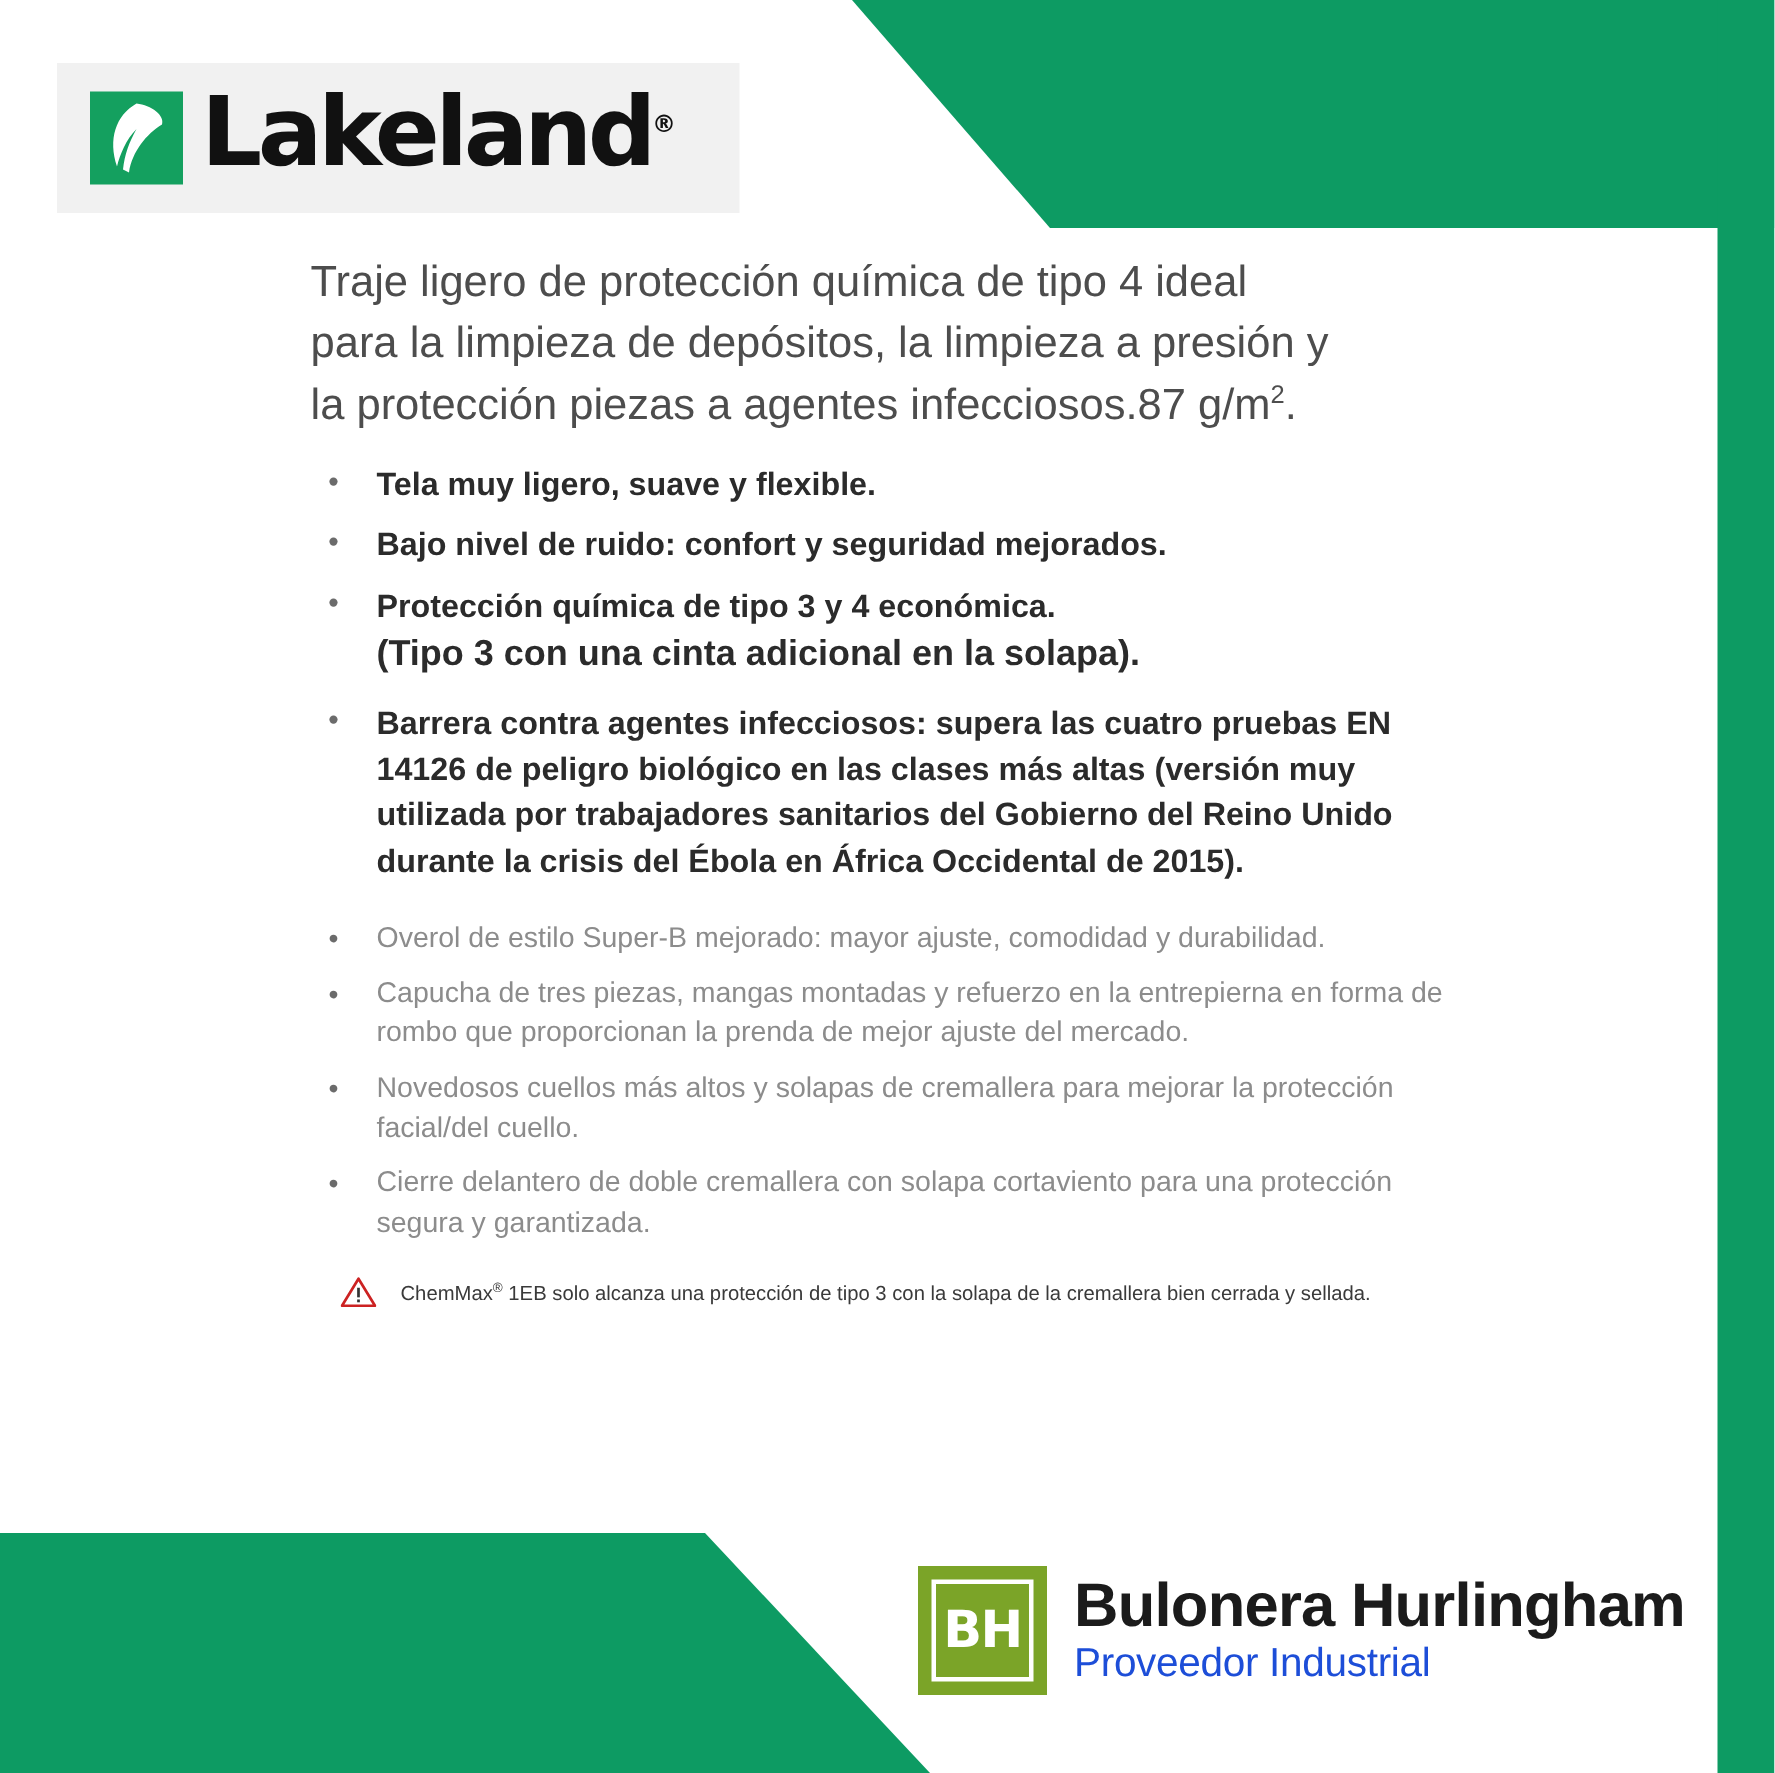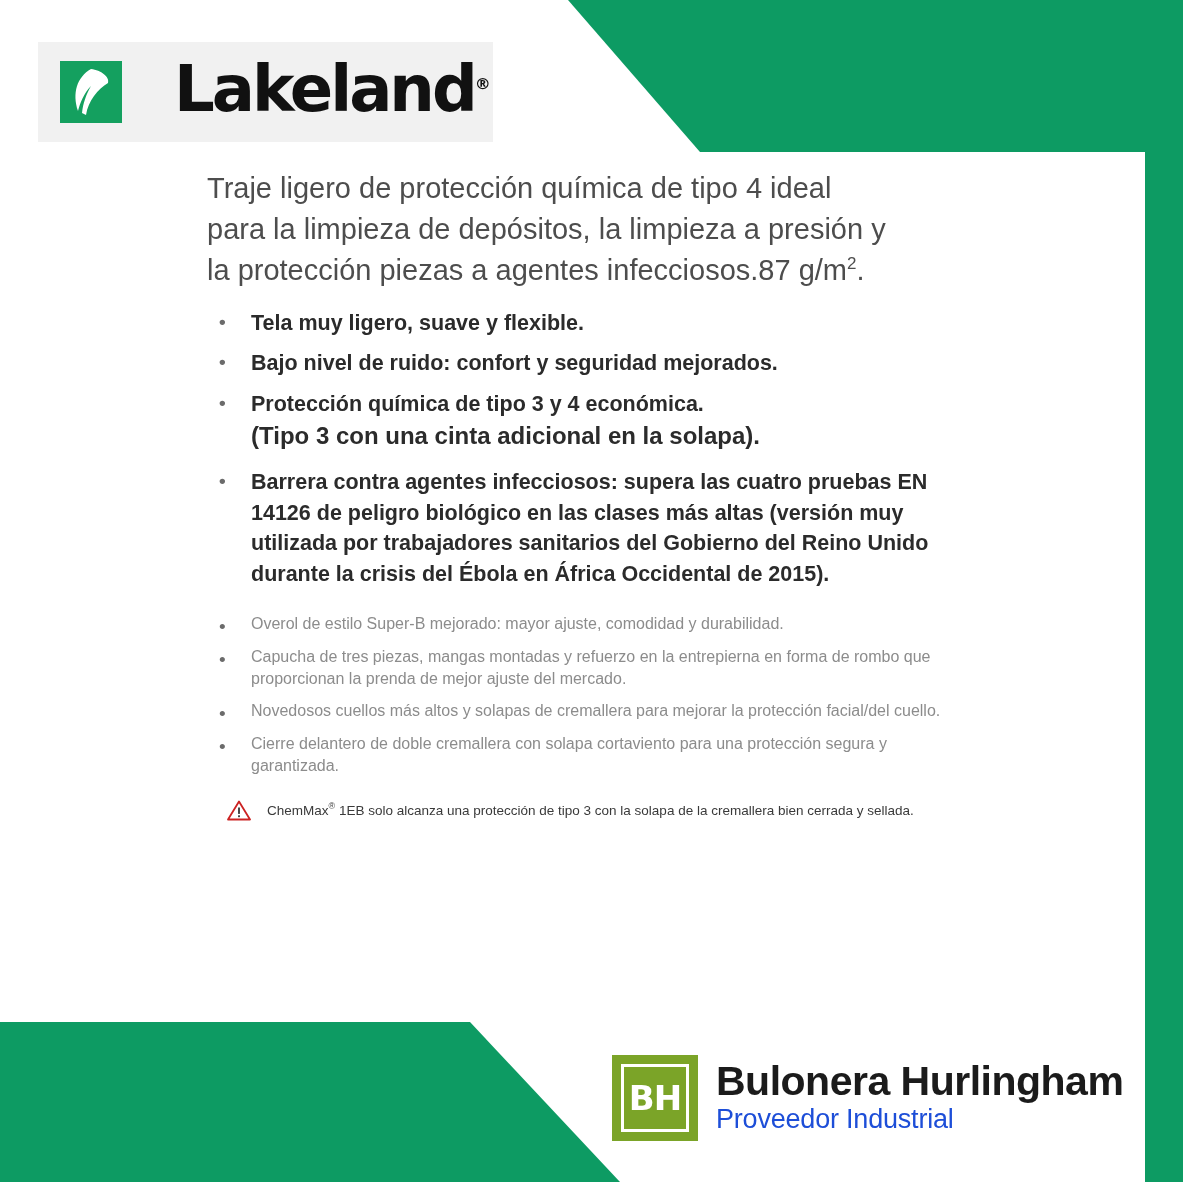--- a/index.html
+++ b/index.html
@@ -46,21 +46,20 @@
   
   .logo-box {
     position: absolute;
     top: 42px;
     left: 38px;
     width: 455px;
     height: 100px;
     background: #f1f1f1;
     display: flex;
     align-items: center;
-    gap: 40px;
   }
   .logo-mark {
     width: 62px;
     height: 62px;
     background: #14a05f;
     margin-left: 22px;
     margin-right: 12px;
     position: relative;
     flex: none;
   }
@@ -140,21 +139,21 @@
     color: #2b2b2b;
   }
   .strong-list li.spaced {
     margin-bottom: 14px;
   }
 
   .light-list {
     margin-top: 24px !important;
   }
   .light-list li {
-    font-size: 16px;
+    font-size: 19px;
     line-height: 1.4;
     color: #8c8c8c;
     font-weight: 400;
     margin-bottom: 14px;
   }
   .light-list li::before {
     color: #a6a6a6;
     font-size: 17px;
   }
 
@@ -178,21 +177,21 @@
   }
   .footnote .fn-text sup {
     font-size: 9px;
     vertical-align: super;
   }
 
   
   .brand {
     position: absolute;
     left: 612px;
-    bottom: 41px;
+    bottom: 52px;
     display: flex;
     align-items: center;
   }
   .brand-mark {
     width: 86px;
     height: 86px;
     background: #7ba428;
     position: relative;
     margin-right: 18px;
     flex: none;

